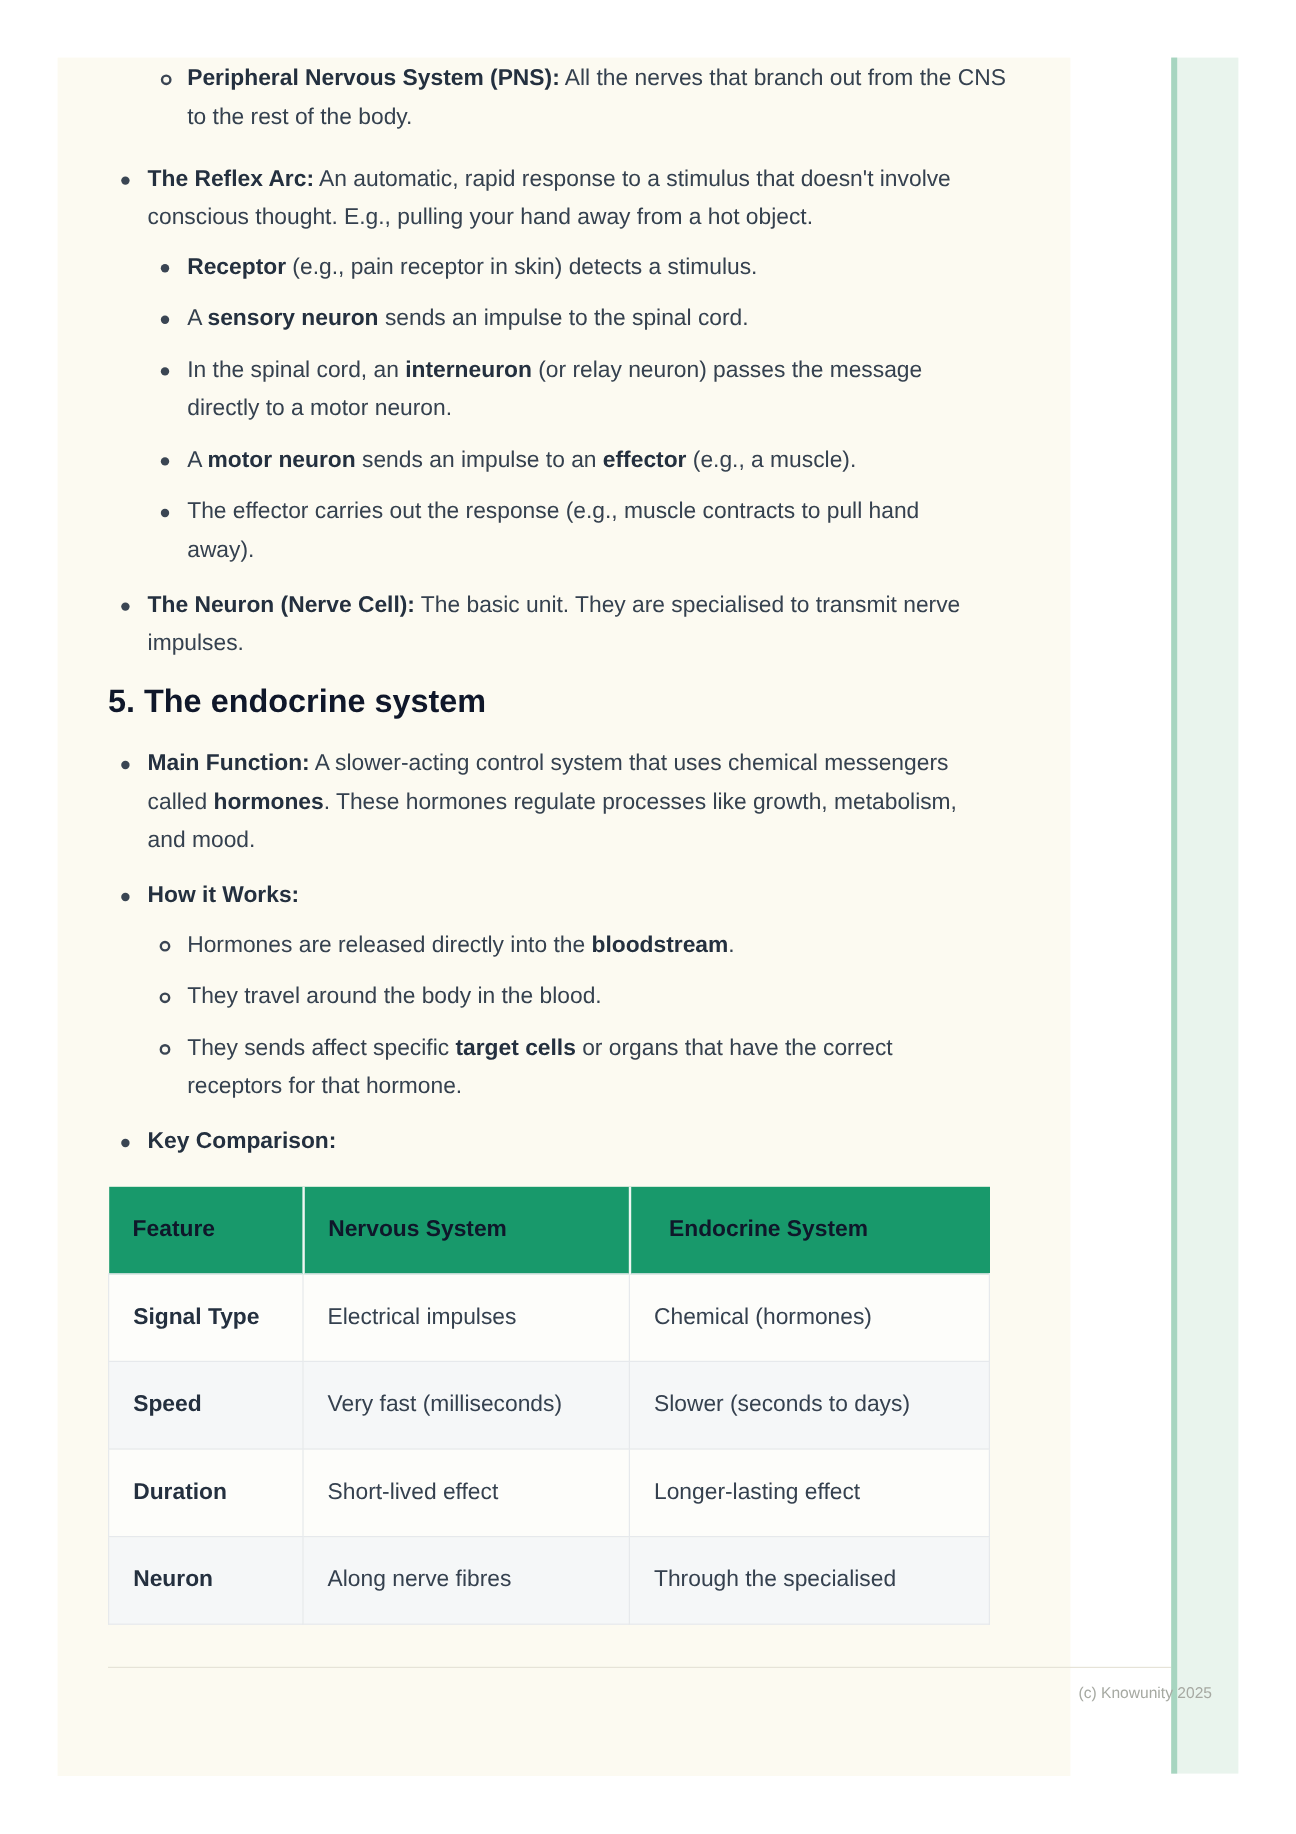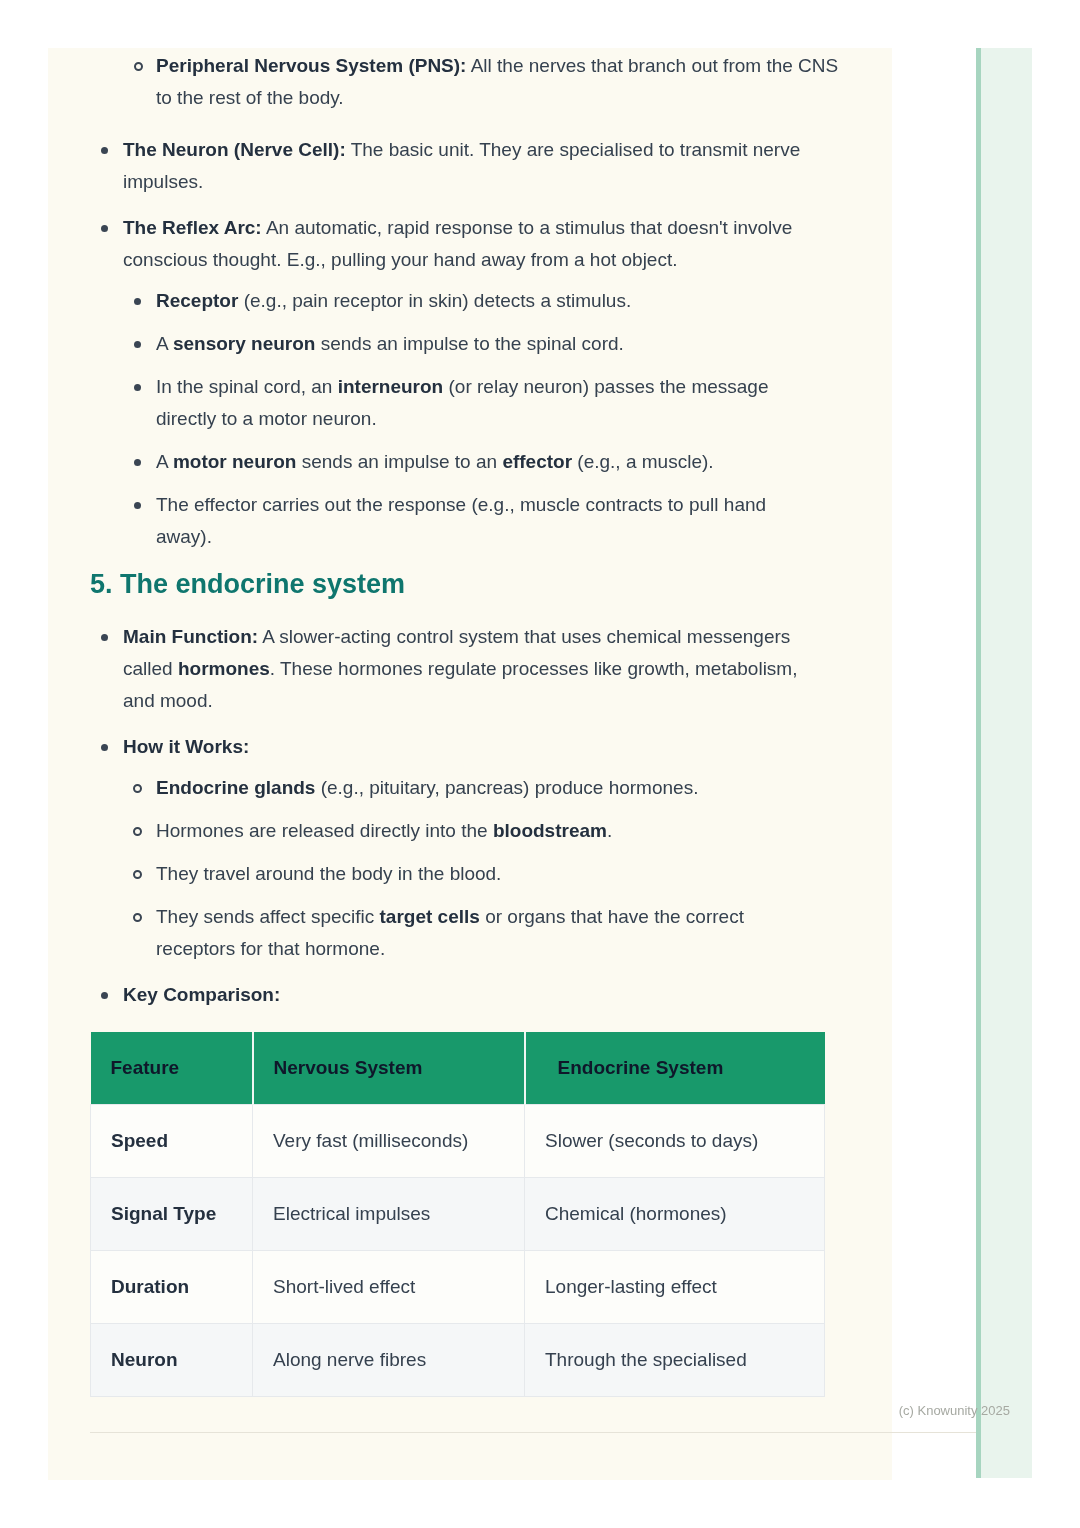--- a/index.html
+++ b/index.html
@@ -24,21 +24,21 @@
   }
   ul.circle>li::before{
     content:"";position:absolute;left:10px;top:12px;width:5px;height:5px;
     border-radius:50%;border:2px solid #3a4553;background:none;
   }
   ul.indent.circle>li::before{left:44px;}
   ul.sub{margin-top:9px;}
   .sub>li{padding-left:33px;margin-bottom:11px;max-width:688px;}
   #intro-list{margin-bottom:20px;}
   h2{
-    font-size:27px;line-height:34px;font-weight:700;color:#0f766e;
+    font-size:27px;line-height:34px;font-weight:700;color:#0f172a;
     margin:14px 0 20px 0;
   }
   table{
     border-collapse:collapse;table-layout:fixed;width:734px;margin-top:21px;
   }
   thead th{
     background:#18996b;color:#0f172a;font-size:19px;line-height:32px;
     font-weight:700;text-align:left;padding:20px 20px;
     border-right:2px solid #eef7f2;
   }
@@ -63,36 +63,35 @@
 <body>
 
 <div class="card">
   <div class="content">
 
     <ul id="intro-list" class="lst l1 indent circle">
         <li><strong>Peripheral Nervous System (PNS):</strong><span> All the nerves that branch out from the CNS to the rest of the body.</span></li>
       </ul>
 
     <ul id="nervous-list" class="lst l1 disc">
-        <li><strong>The Neuron (Nerve Cell):</strong><span> The basic unit. They are specialised to transmit nerve impulses.</span></li>
         <li><strong>The Reflex Arc:</strong><span> An automatic, rapid response to a stimulus that doesn't involve conscious thought. E.g., pulling your hand away from a hot object.</span><ul class="lst sub disc">
             <li><strong>Receptor</strong><span> (e.g., pain receptor in skin) detects a stimulus.</span></li>
             <li><span>A </span><strong>sensory neuron</strong><span> sends an impulse to the spinal cord.</span></li>
             <li><span>In the spinal cord, an </span><strong>interneuron</strong><span> (or relay neuron) passes the message directly to a motor neuron.</span></li>
             <li><span>A </span><strong>motor neuron</strong><span> sends an impulse to an </span><strong>effector</strong><span> (e.g., a muscle).</span></li>
             <li><span>The effector carries out the response (e.g., muscle contracts to pull hand away).</span></li>
           </ul></li>
+        <li><strong>The Neuron (Nerve Cell):</strong><span> The basic unit. They are specialised to transmit nerve impulses.</span></li>
       </ul>
 
     <h2>5. The endocrine system</h2>
 
     <ul id="endocrine-list" class="lst l1 disc">
         <li><strong>Main Function:</strong><span> A slower-acting control system that uses chemical messengers called </span><strong>hormones</strong><span>. These hormones regulate processes like growth, metabolism, and mood.</span></li>
         <li><strong>How it Works:</strong><ul class="lst sub circle">
-            <li><strong>Endocrine glands</strong><span> (e.g., pituitary, pancreas) produce hormones.</span></li>
             <li><span>Hormones are released directly into the </span><strong>bloodstream</strong><span>.</span></li>
             <li><span>They travel around the body in the blood.</span></li>
             <li><span>They sends affect specific </span><strong>target cells</strong><span> or organs that have the correct receptors for that hormone.</span></li>
           </ul></li>
         <li><strong>Key Comparison:</strong></li>
       </ul>
 
     <table>
       <colgroup>
         <col style="width:162px">
@@ -101,28 +100,28 @@
       </colgroup>
       <thead>
         <tr>
             <th>Feature</th>
             <th>Nervous System</th>
             <th>Endocrine System</th>
           </tr>
       </thead>
       <tbody>
           <tr>
+            <td>Signal Type</td>
+            <td>Electrical impulses</td>
+            <td>Chemical (hormones)</td>
+          </tr>
+          <tr>
             <td>Speed</td>
             <td>Very fast (milliseconds)</td>
             <td>Slower (seconds to days)</td>
-          </tr>
-          <tr>
-            <td>Signal Type</td>
-            <td>Electrical impulses</td>
-            <td>Chemical (hormones)</td>
           </tr>
           <tr>
             <td>Duration</td>
             <td>Short-lived effect</td>
             <td>Longer-lasting effect</td>
           </tr>
           <tr>
             <td>Neuron</td>
             <td>Along nerve fibres</td>
             <td>Through the specialised</td>

